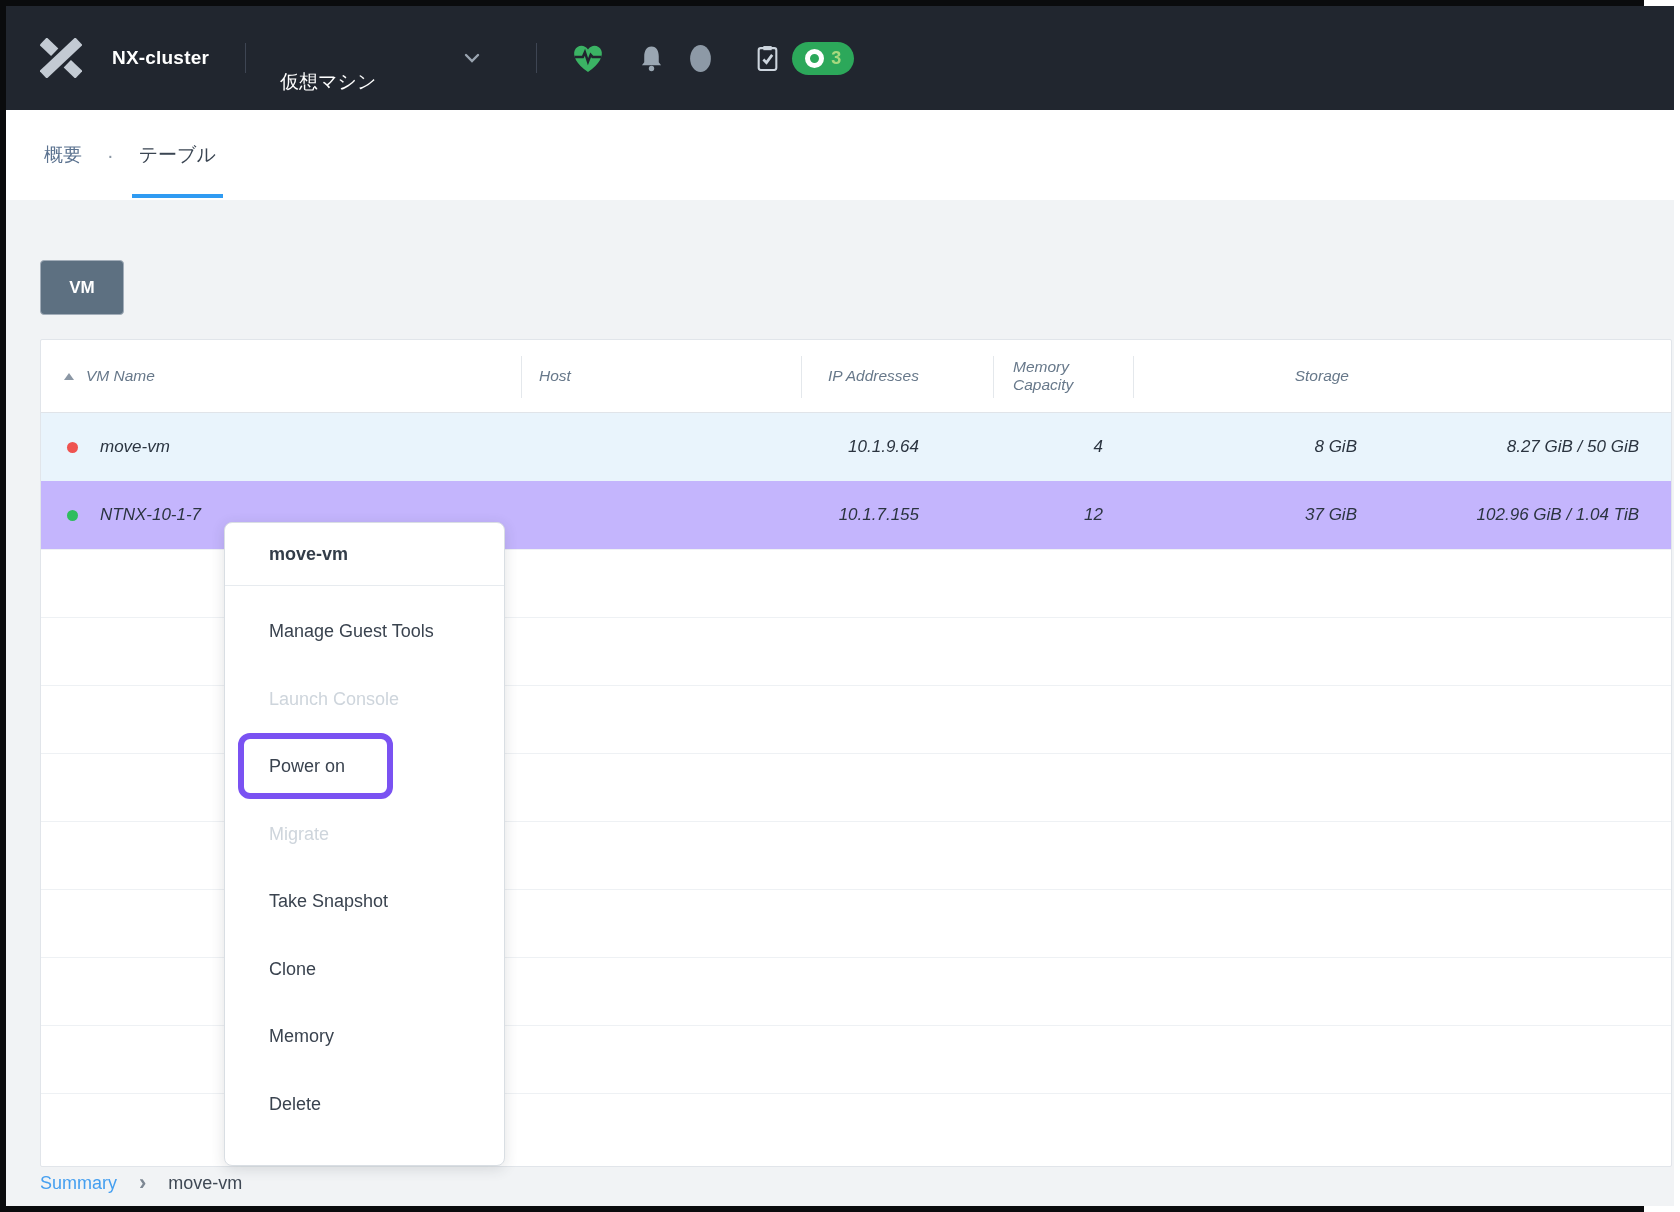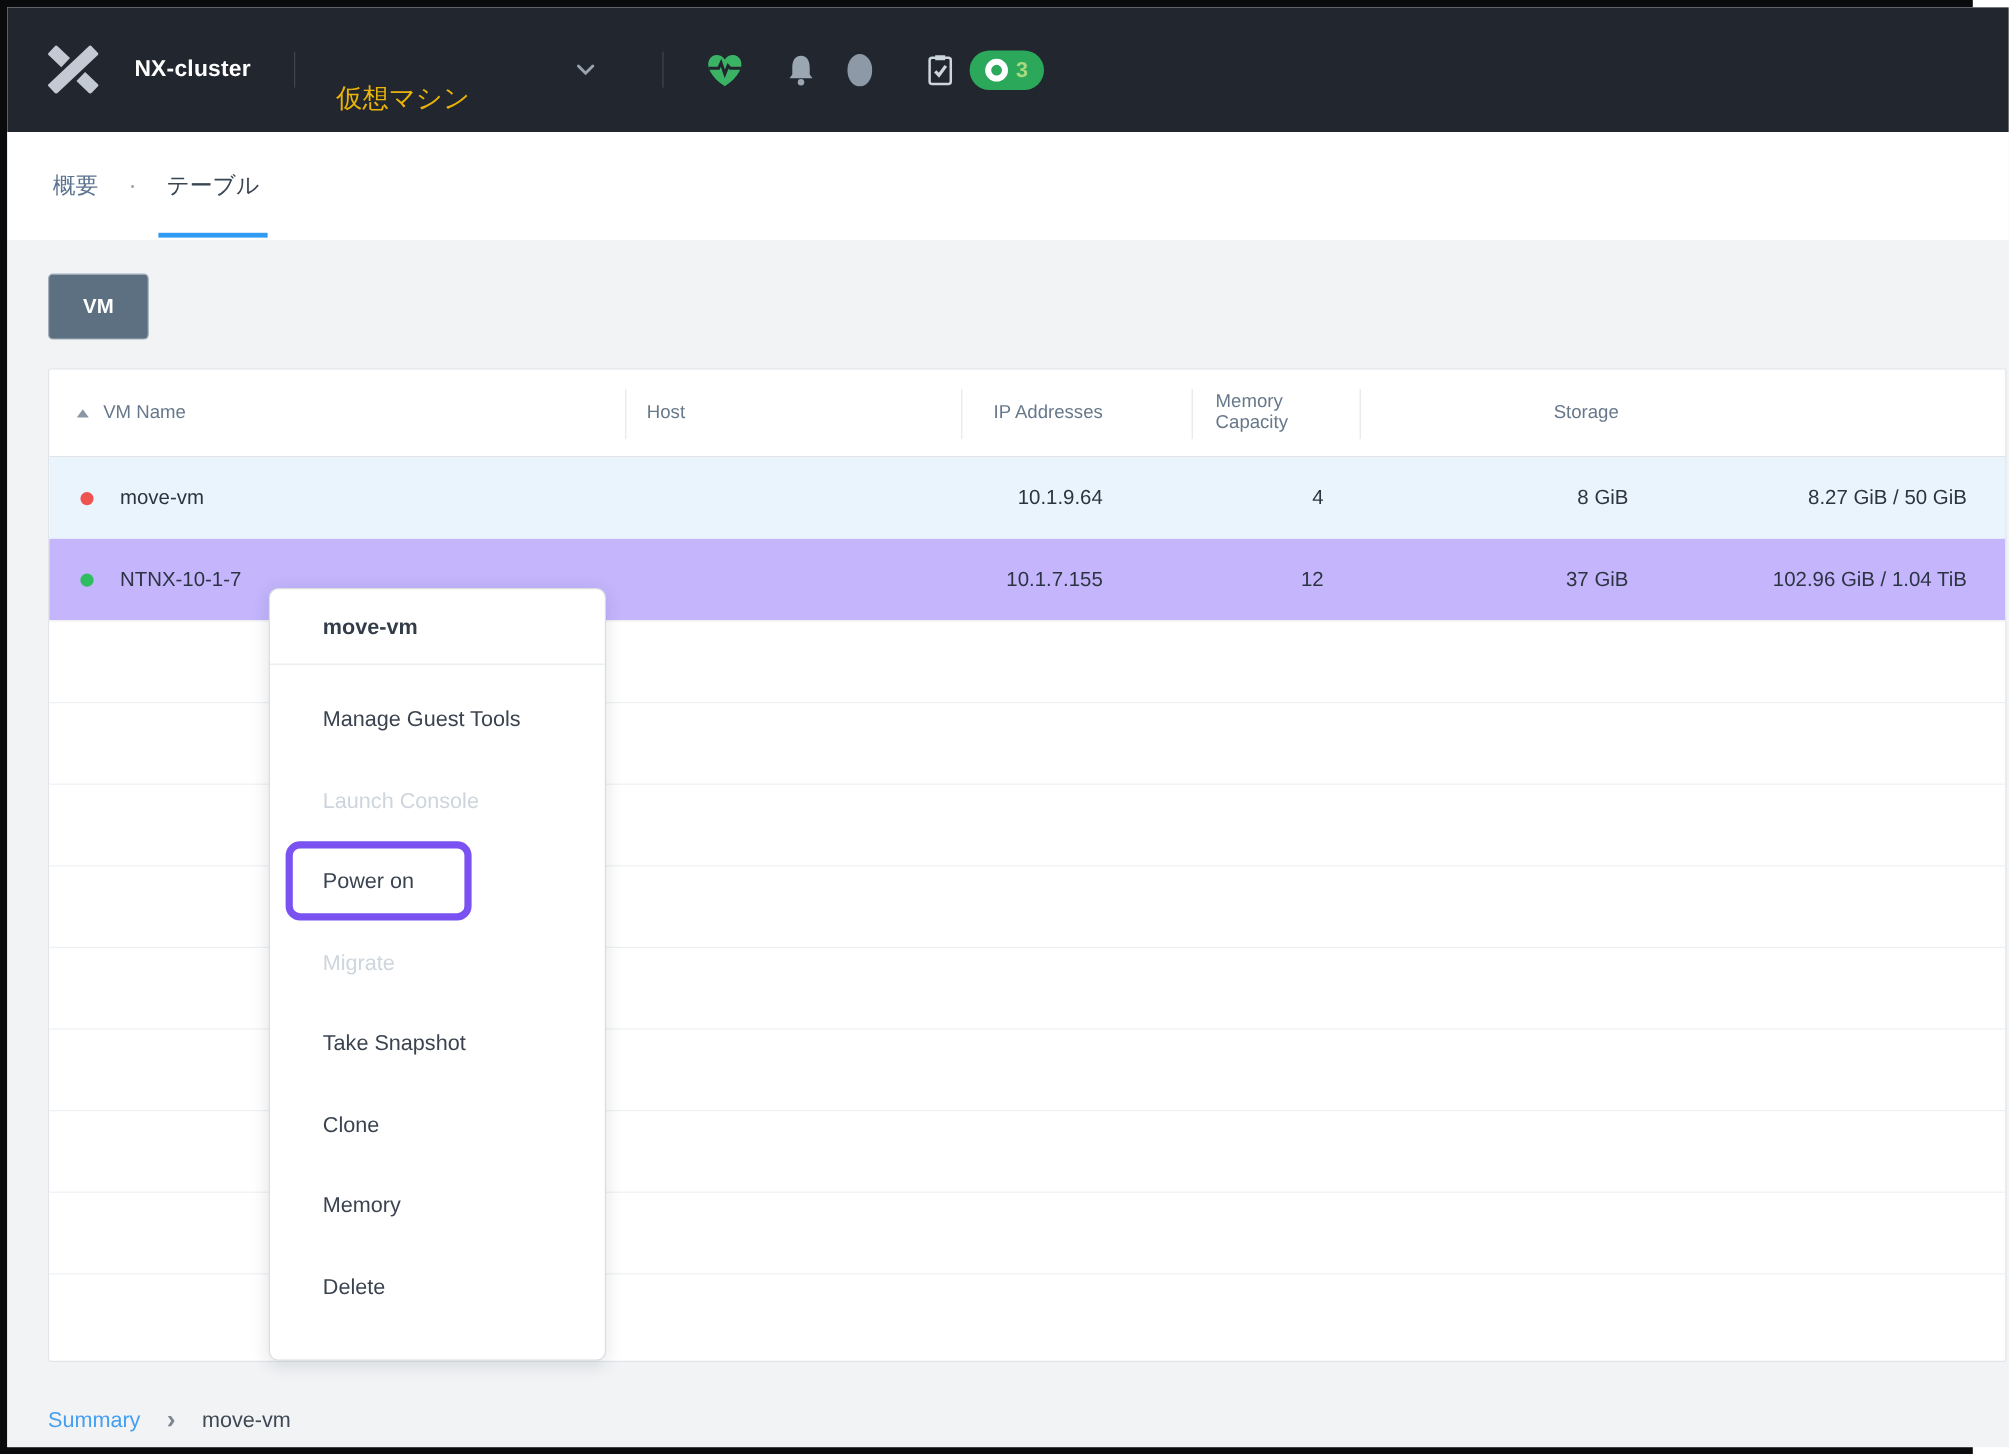--- a/index.html
+++ b/index.html
@@ -6,47 +6,47 @@
   html,body { width:1680px; height:1212px; font-family:"Liberation Sans", sans-serif; }
   .screen { width:1644px; height:1212px; background:#0a0b0d; padding:6px; }
   .app { width:1668px; height:1200px; background:#f1f3f5; display:flex; flex-direction:column; overflow:hidden; }
 
   
   .topbar { height:104px; background:#21262f; display:flex; align-items:center; padding:0 34px; flex-shrink:0; }
   .logo { width:42px; height:40px; }
   .cluster-name { color:#ffffff; font-size:19px; font-weight:bold; margin-left:30px; letter-spacing:.2px; }
   .tb-divider { width:1px; height:30px; background:#3e4553; margin-left:36px; }
   .entity-menu { display:flex; align-items:center; cursor:pointer; }
-  .entity-label { color:#eab308; font-size:22px; margin-left:34px;margin-top:48px; }
+  .entity-label { color:#ffffff; font-size:19px; margin-left:34px;margin-top:48px; }
   .chev-down { margin-left:88px; }
   .tb-divider2 { width:1px; height:30px; background:#3e4553; margin-left:56px; }
   .icon-health { margin-left:34px; }
   .icon-bell { margin-left:34px; }
   .icon-user { margin-left:26px; }
   .icon-tasks { margin-left:44px; }
   .tasks-badge { margin-left:12px; width:62px; height:33px; border-radius:17px; background:#2ca85a; display:flex; align-items:center; justify-content:center; gap:7px; }
   .badge-ring { width:19px; height:19px; border:5px solid #ffffff; border-radius:50%; }
   .badge-count { color:#a7d97f; font-size:18px; font-weight:bold; }
 
   
   .tabbar { height:90px; background:#ffffff; display:flex; align-items:center; padding-left:38px; flex-shrink:0; }
   .tab { font-size:19px; position:relative; height:100%; display:flex; align-items:center; cursor:pointer; }
   .tab-inactive { color:#5c7390; }
   .tab-sep { color:#8a97a5; font-size:20px; margin:0 25px; }
   .tab-active { color:#3a4552; }
   .tab-active::after { content:""; position:absolute; left:-7px; right:-7px; bottom:2px; height:4px; background:#2f9bf2; }
 
   
-  .content { flex:1; position:relative; background:#f1f3f5; }
+  .content { flex:1; position:relative; background:#f1f3f5;margin-top:32px; }
 
   .vm-button { position:absolute; left:34px; top:28px; width:84px; height:55px; background:#5d7081; border:1px solid #a2adb9; border-radius:4px; color:#ffffff; font-size:17px; font-weight:bold; display:flex; align-items:center; justify-content:center; cursor:pointer; }
 
   
   .vm-table { position:absolute; left:34px; top:107px; width:1632px; height:828px; background:#ffffff; border:1px solid #e1e5ea; border-radius:2px; overflow:hidden; }
-  .tgrid { display:grid; grid-template-columns:480px 280px 192px 140px 248px 1fr; align-items:center; }
+  .tgrid { display:grid; grid-template-columns:480px 280px 192px 140px 248px 1fr; align-items:center;font-style:italic; }
   .thead { height:73px; border-bottom:1px solid #e0e4e9; }
   .th { color:#67788a; font-size:15.5px; position:relative; height:100%; display:flex; align-items:center;padding-left:20px; }
   .th + .th::before { content:""; position:absolute; left:0; top:16px; height:42px; border-left:1px solid #e4e8ec; }
   .th-name { padding-left:23px; gap:12px; cursor:pointer; }
   .th-left { padding-left:18px; }
   .th-right { justify-content:flex-end; }
   .sort-tri { width:0; height:0; border-left:5px solid transparent; border-right:5px solid transparent; border-bottom:7px solid #8b97a5; }
   .pr-ip { padding-right:74px; } .pr-cores { padding-right:30px; } .pr-mem { padding-right:24px; } .pr-sto { padding-right:32px; }
 
   .trow { height:68px; font-size:17px; color:#2b3440; }

